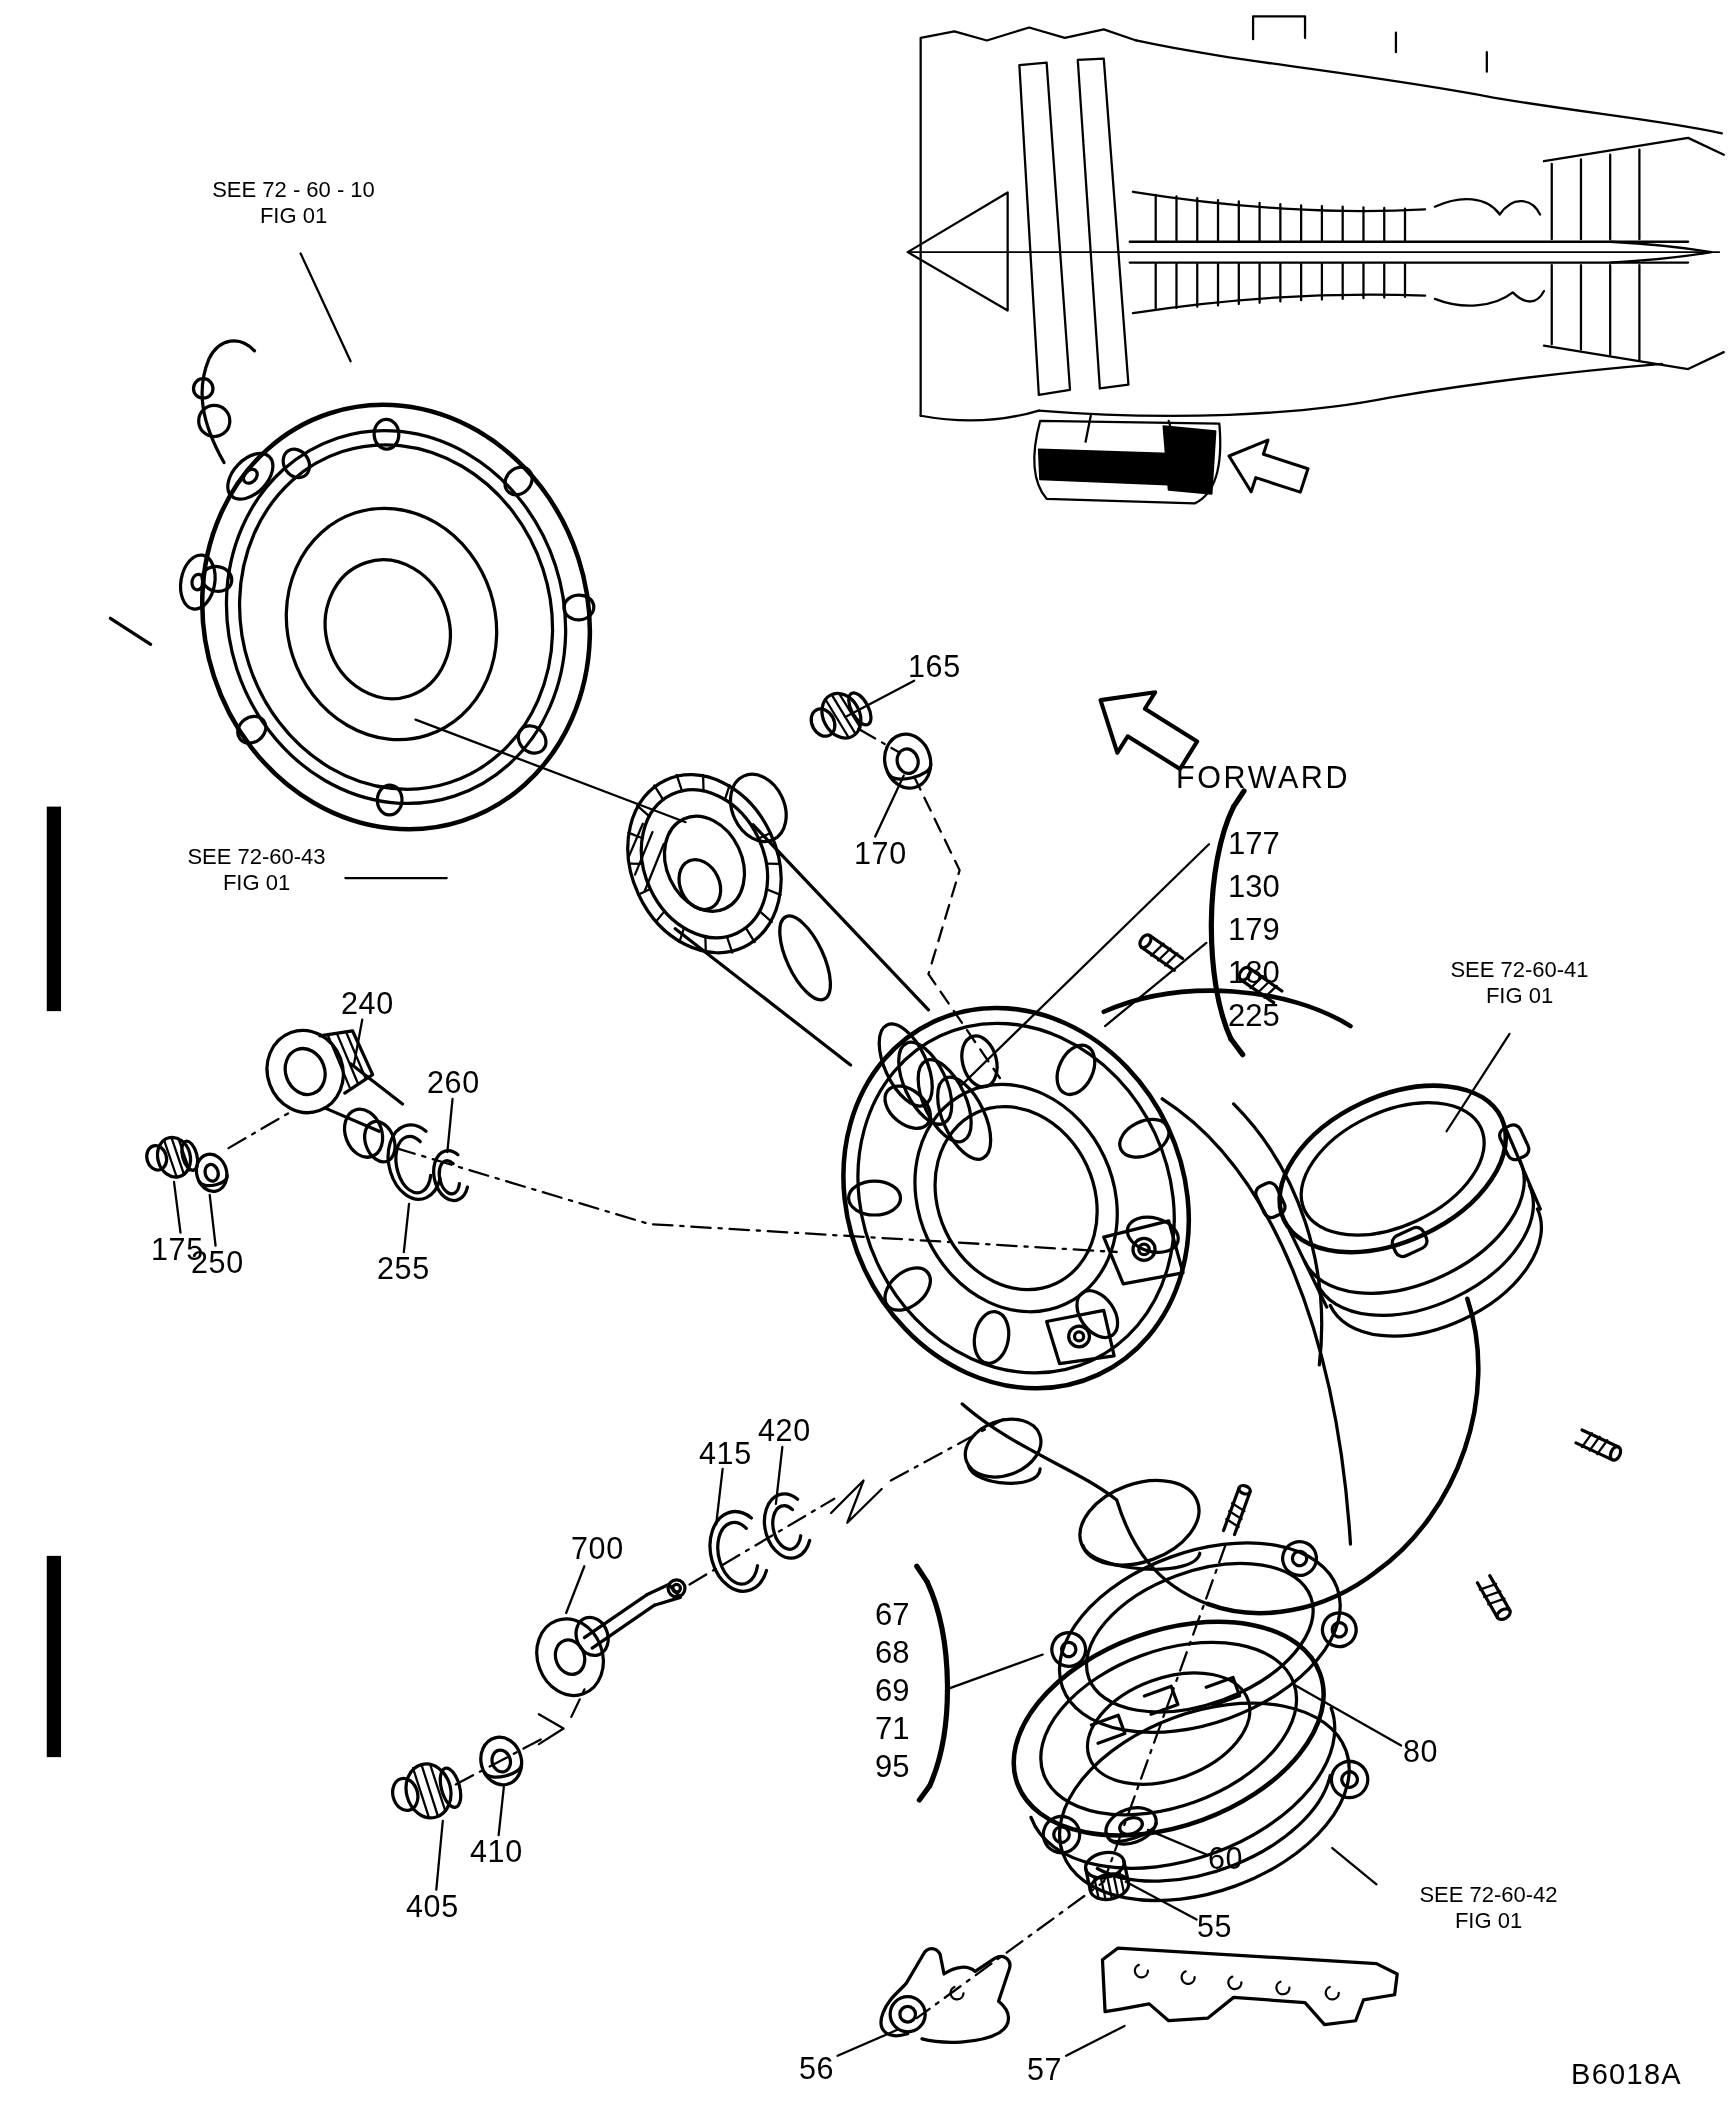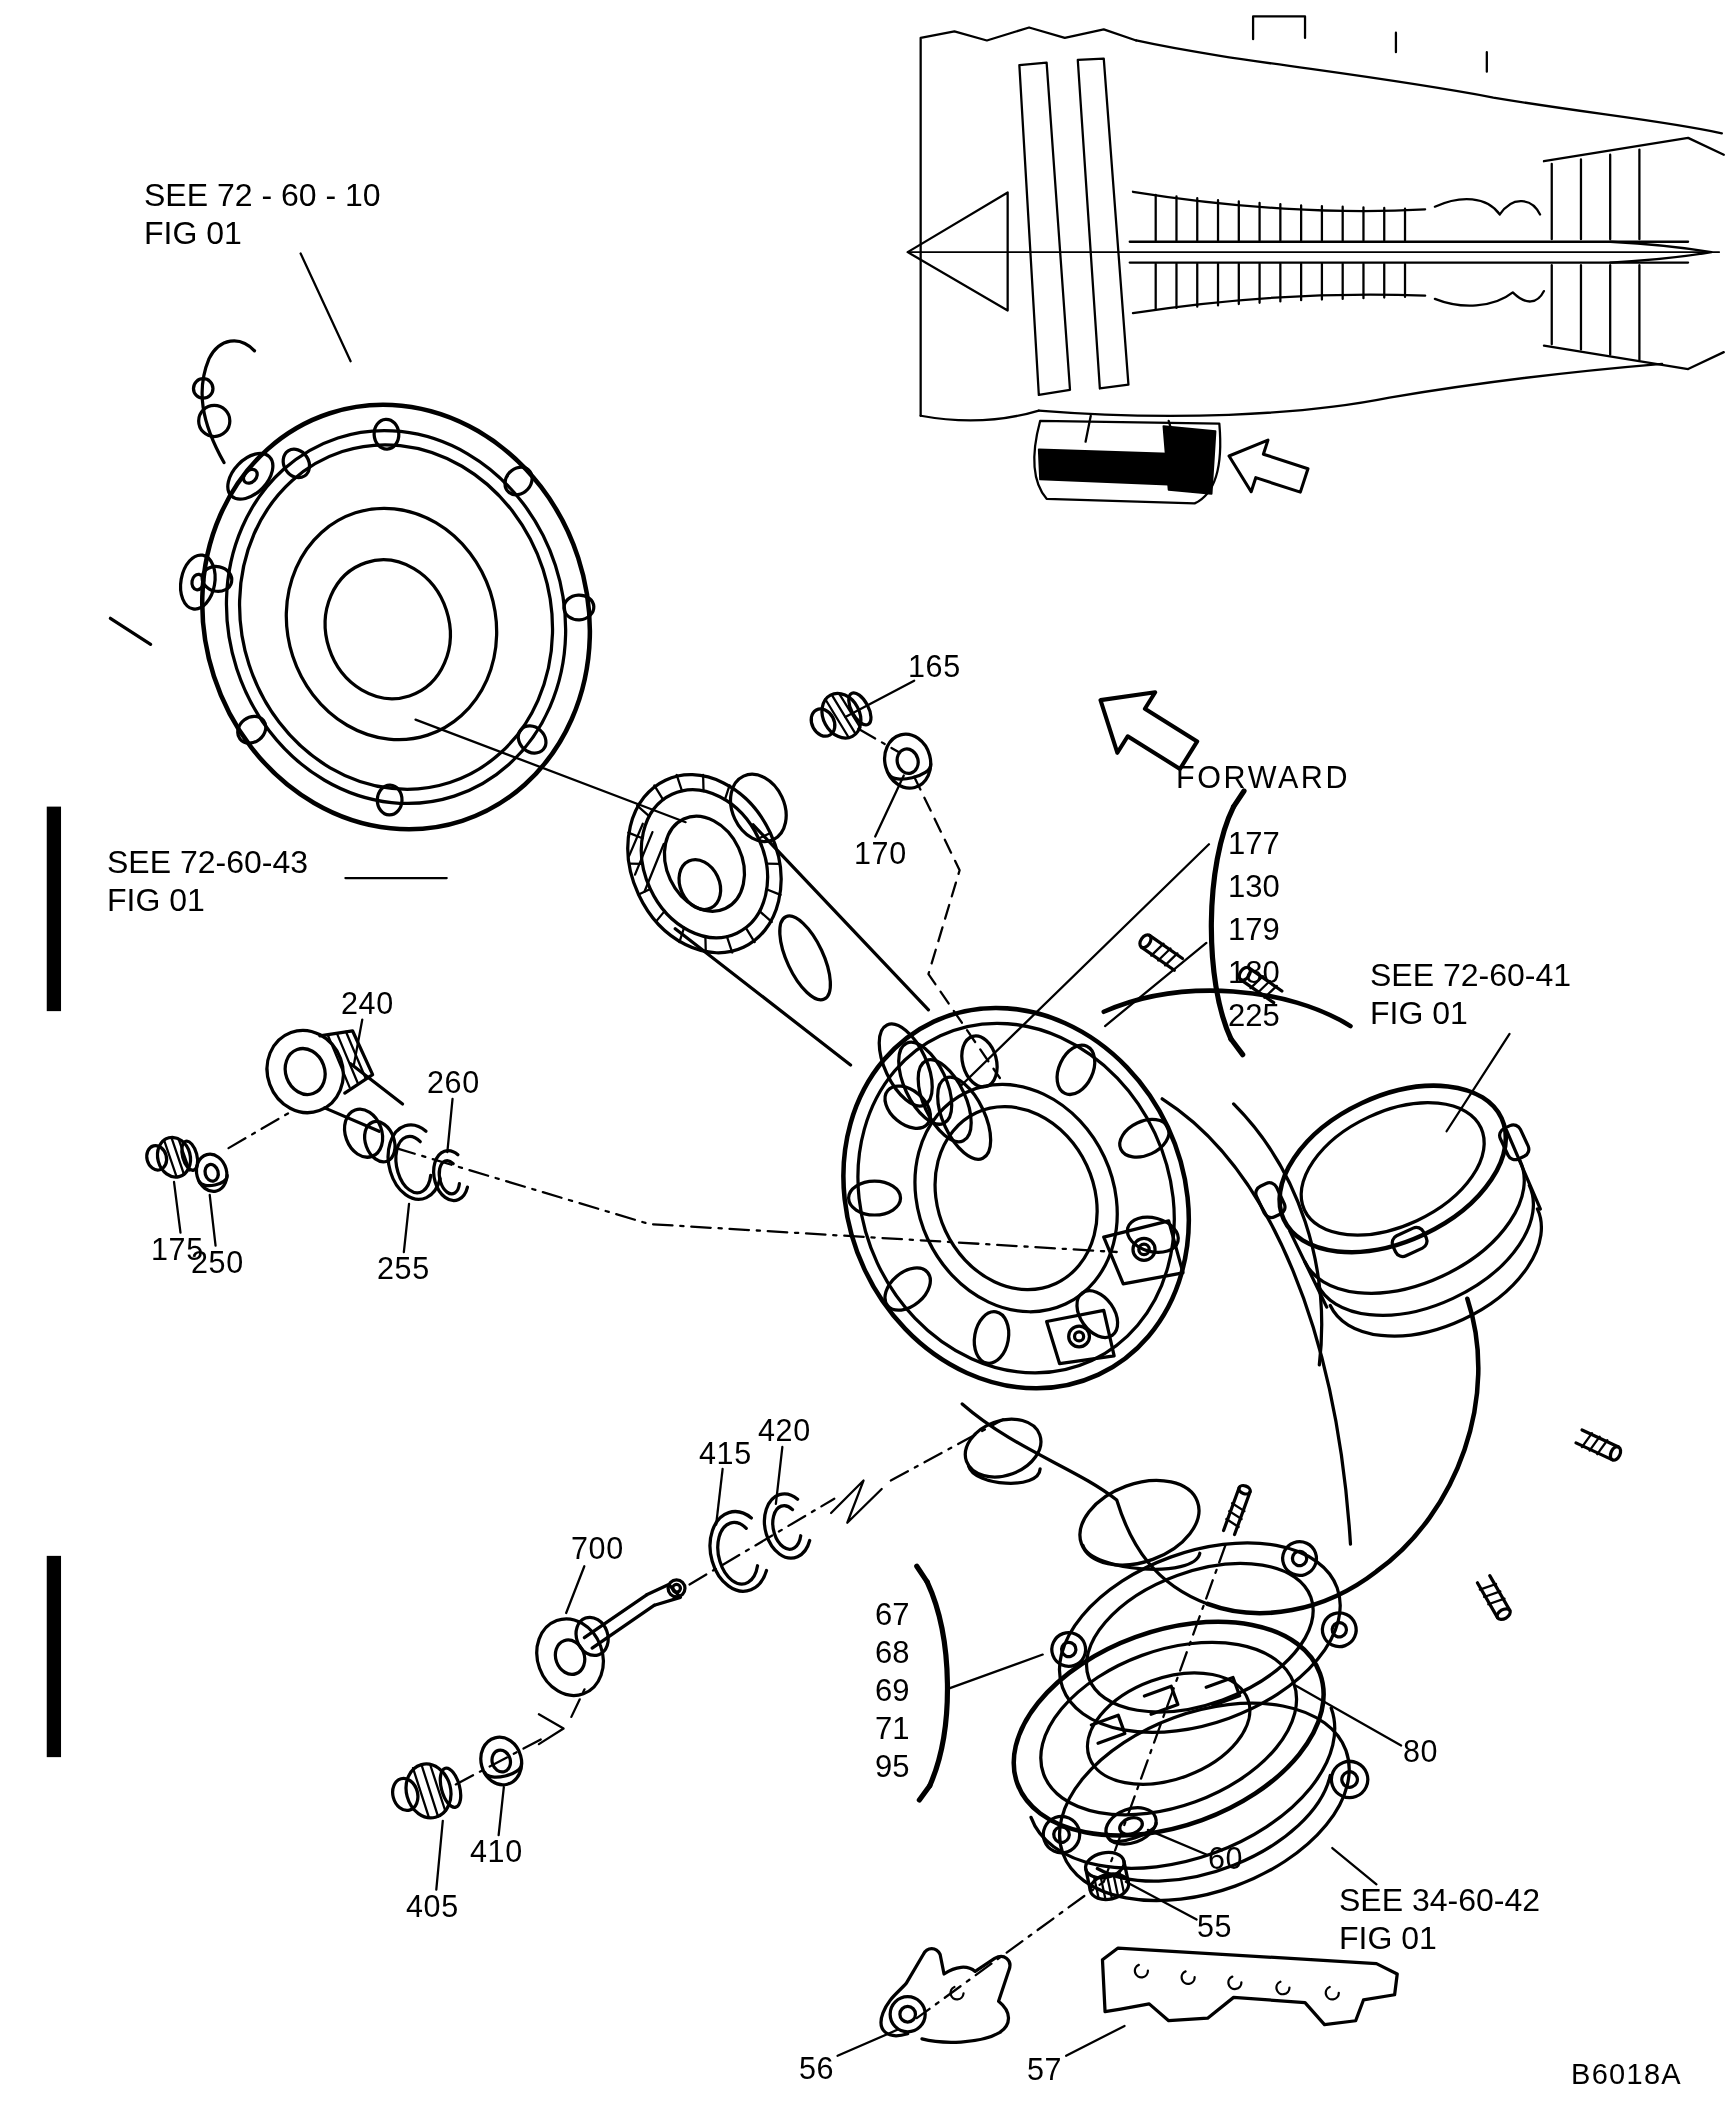--- a/index.html
+++ b/index.html
@@ -1,20 +1,20 @@
 <!DOCTYPE html>
 <html style="font-size:10.4px"><head>
 <meta charset="utf-8">
 <style>
   html,body{margin:0;padding:0;background:#fff;}
   .page{position:relative;width:1729px;height:2119px;background:#fff;overflow:hidden;
         font-family:"Liberation Sans",sans-serif;color:#000;}
   .art{position:absolute;left:0;top:0;}
   .lbl{position:absolute;font-size:30.5px;font-weight:500;white-space:nowrap;letter-spacing:0.6px;}
-  .ref{position:absolute;width:299px;font-size:32px;font-weight:500;line-height:1.18;}
+  .ref{position:absolute;width:299px;text-align:center;font-size:22px;font-weight:500;line-height:1.18;}
   .col{position:absolute;font-size:31px;font-weight:500;}
   .col-u div{height:43px;}
   .col-l div{height:38px;text-align:right;}
   .figcode{position:absolute;font-size:29px;letter-spacing:1.3px;}
   .fwd{letter-spacing:2.6px;}
   svg{shape-rendering:geometricPrecision;}
   .ln{fill:none;stroke:#000;stroke-width:5;stroke-linecap:round;stroke-linejoin:round;}
   .s2{stroke-width:2.5!important}.s3{stroke-width:3.5!important}.s7{stroke-width:7!important}.s8{stroke-width:8!important}
   .ldr{fill:none;stroke:#000;stroke-width:3.5;stroke-linecap:round;}
   .axis{fill:none;stroke:#000;stroke-width:3.5;stroke-dasharray:30 12 5 12;stroke-linecap:round;}
@@ -373,21 +373,21 @@
   </div>
   <div class="ref" style="left:107px;top:844px">
     <div>SEE 72-60-43</div>
     <div>FIG 01</div>
   </div>
   <div class="ref" style="left:1370px;top:957px">
     <div>SEE 72-60-41</div>
     <div>FIG 01</div>
   </div>
   <div class="ref" style="left:1339px;top:1882px">
-    <div>SEE 34-60-42</div>
+    <div>SEE 72-60-42</div>
     <div>FIG 01</div>
   </div>
 
   <div class="lbl fwd" style="left:1176px;top:760px">FORWARD</div>
 
   <div class="lbl" style="left:908px;top:649px">165</div>
   <div class="lbl" style="left:854px;top:836px">170</div>
   <div class="lbl" style="left:341px;top:986px">240</div>
   <div class="lbl" style="left:151px;top:1232px">175</div>
   <div class="lbl" style="left:191px;top:1245px">250</div>

